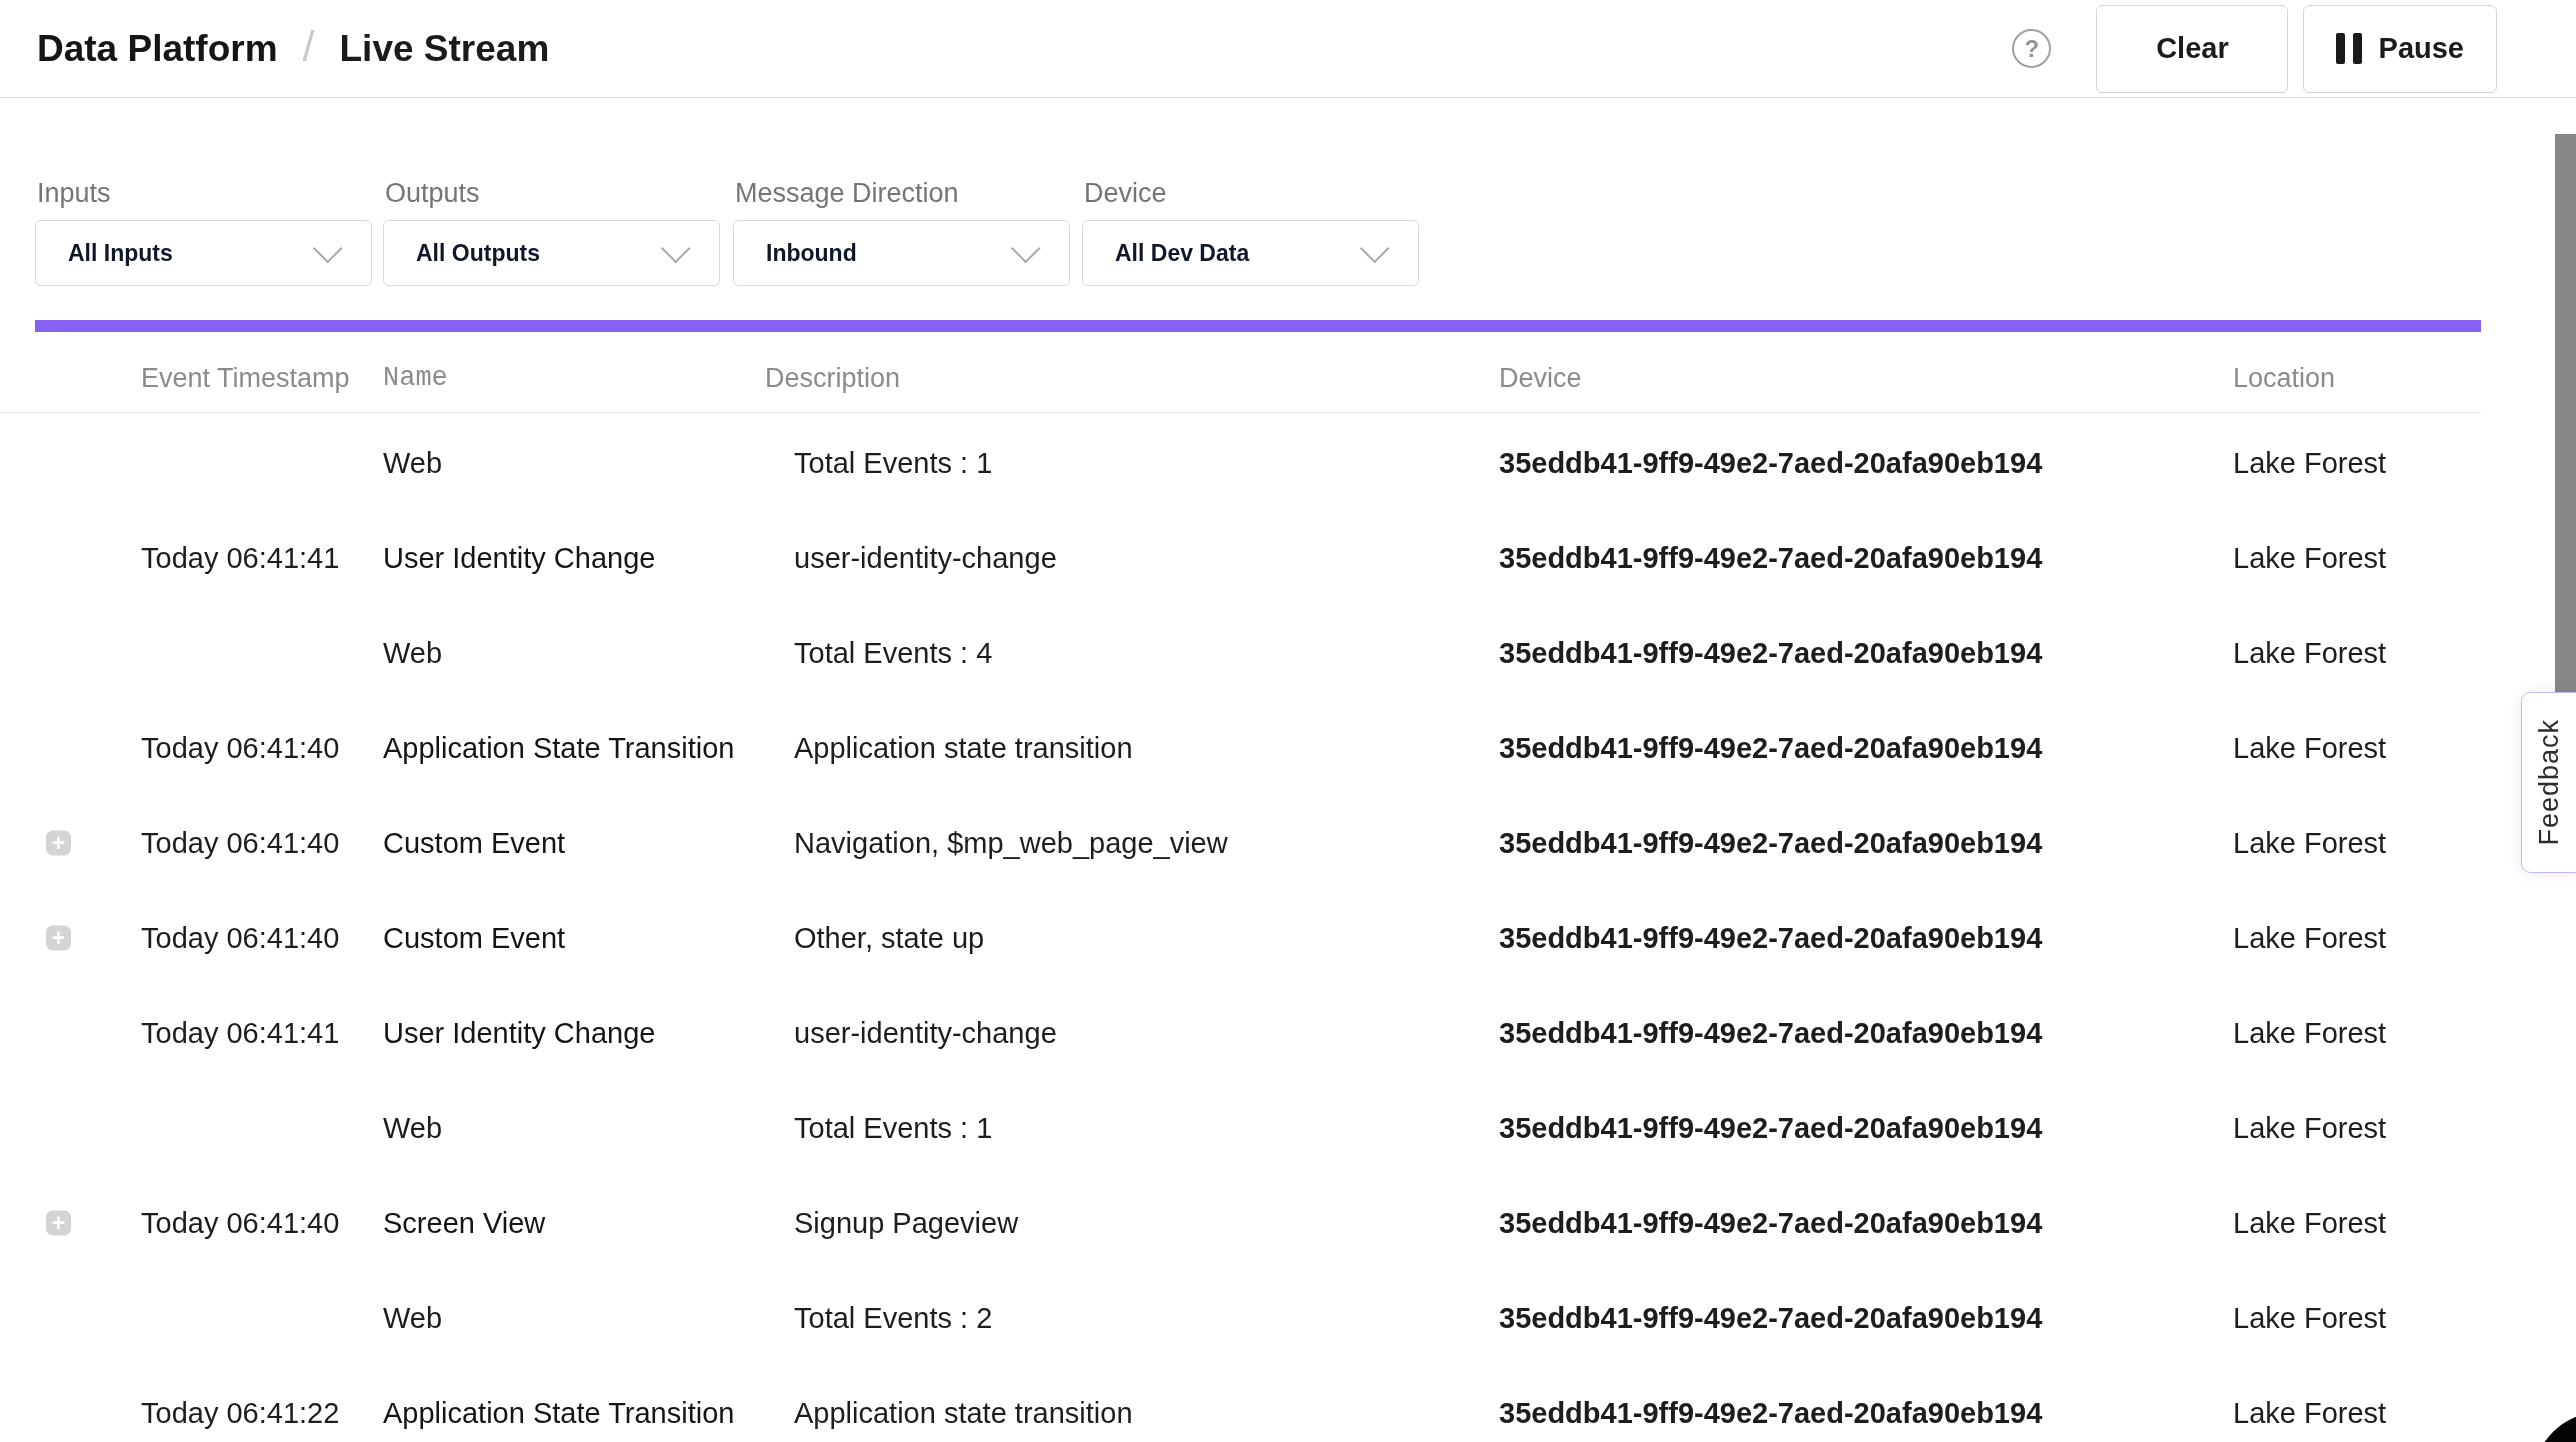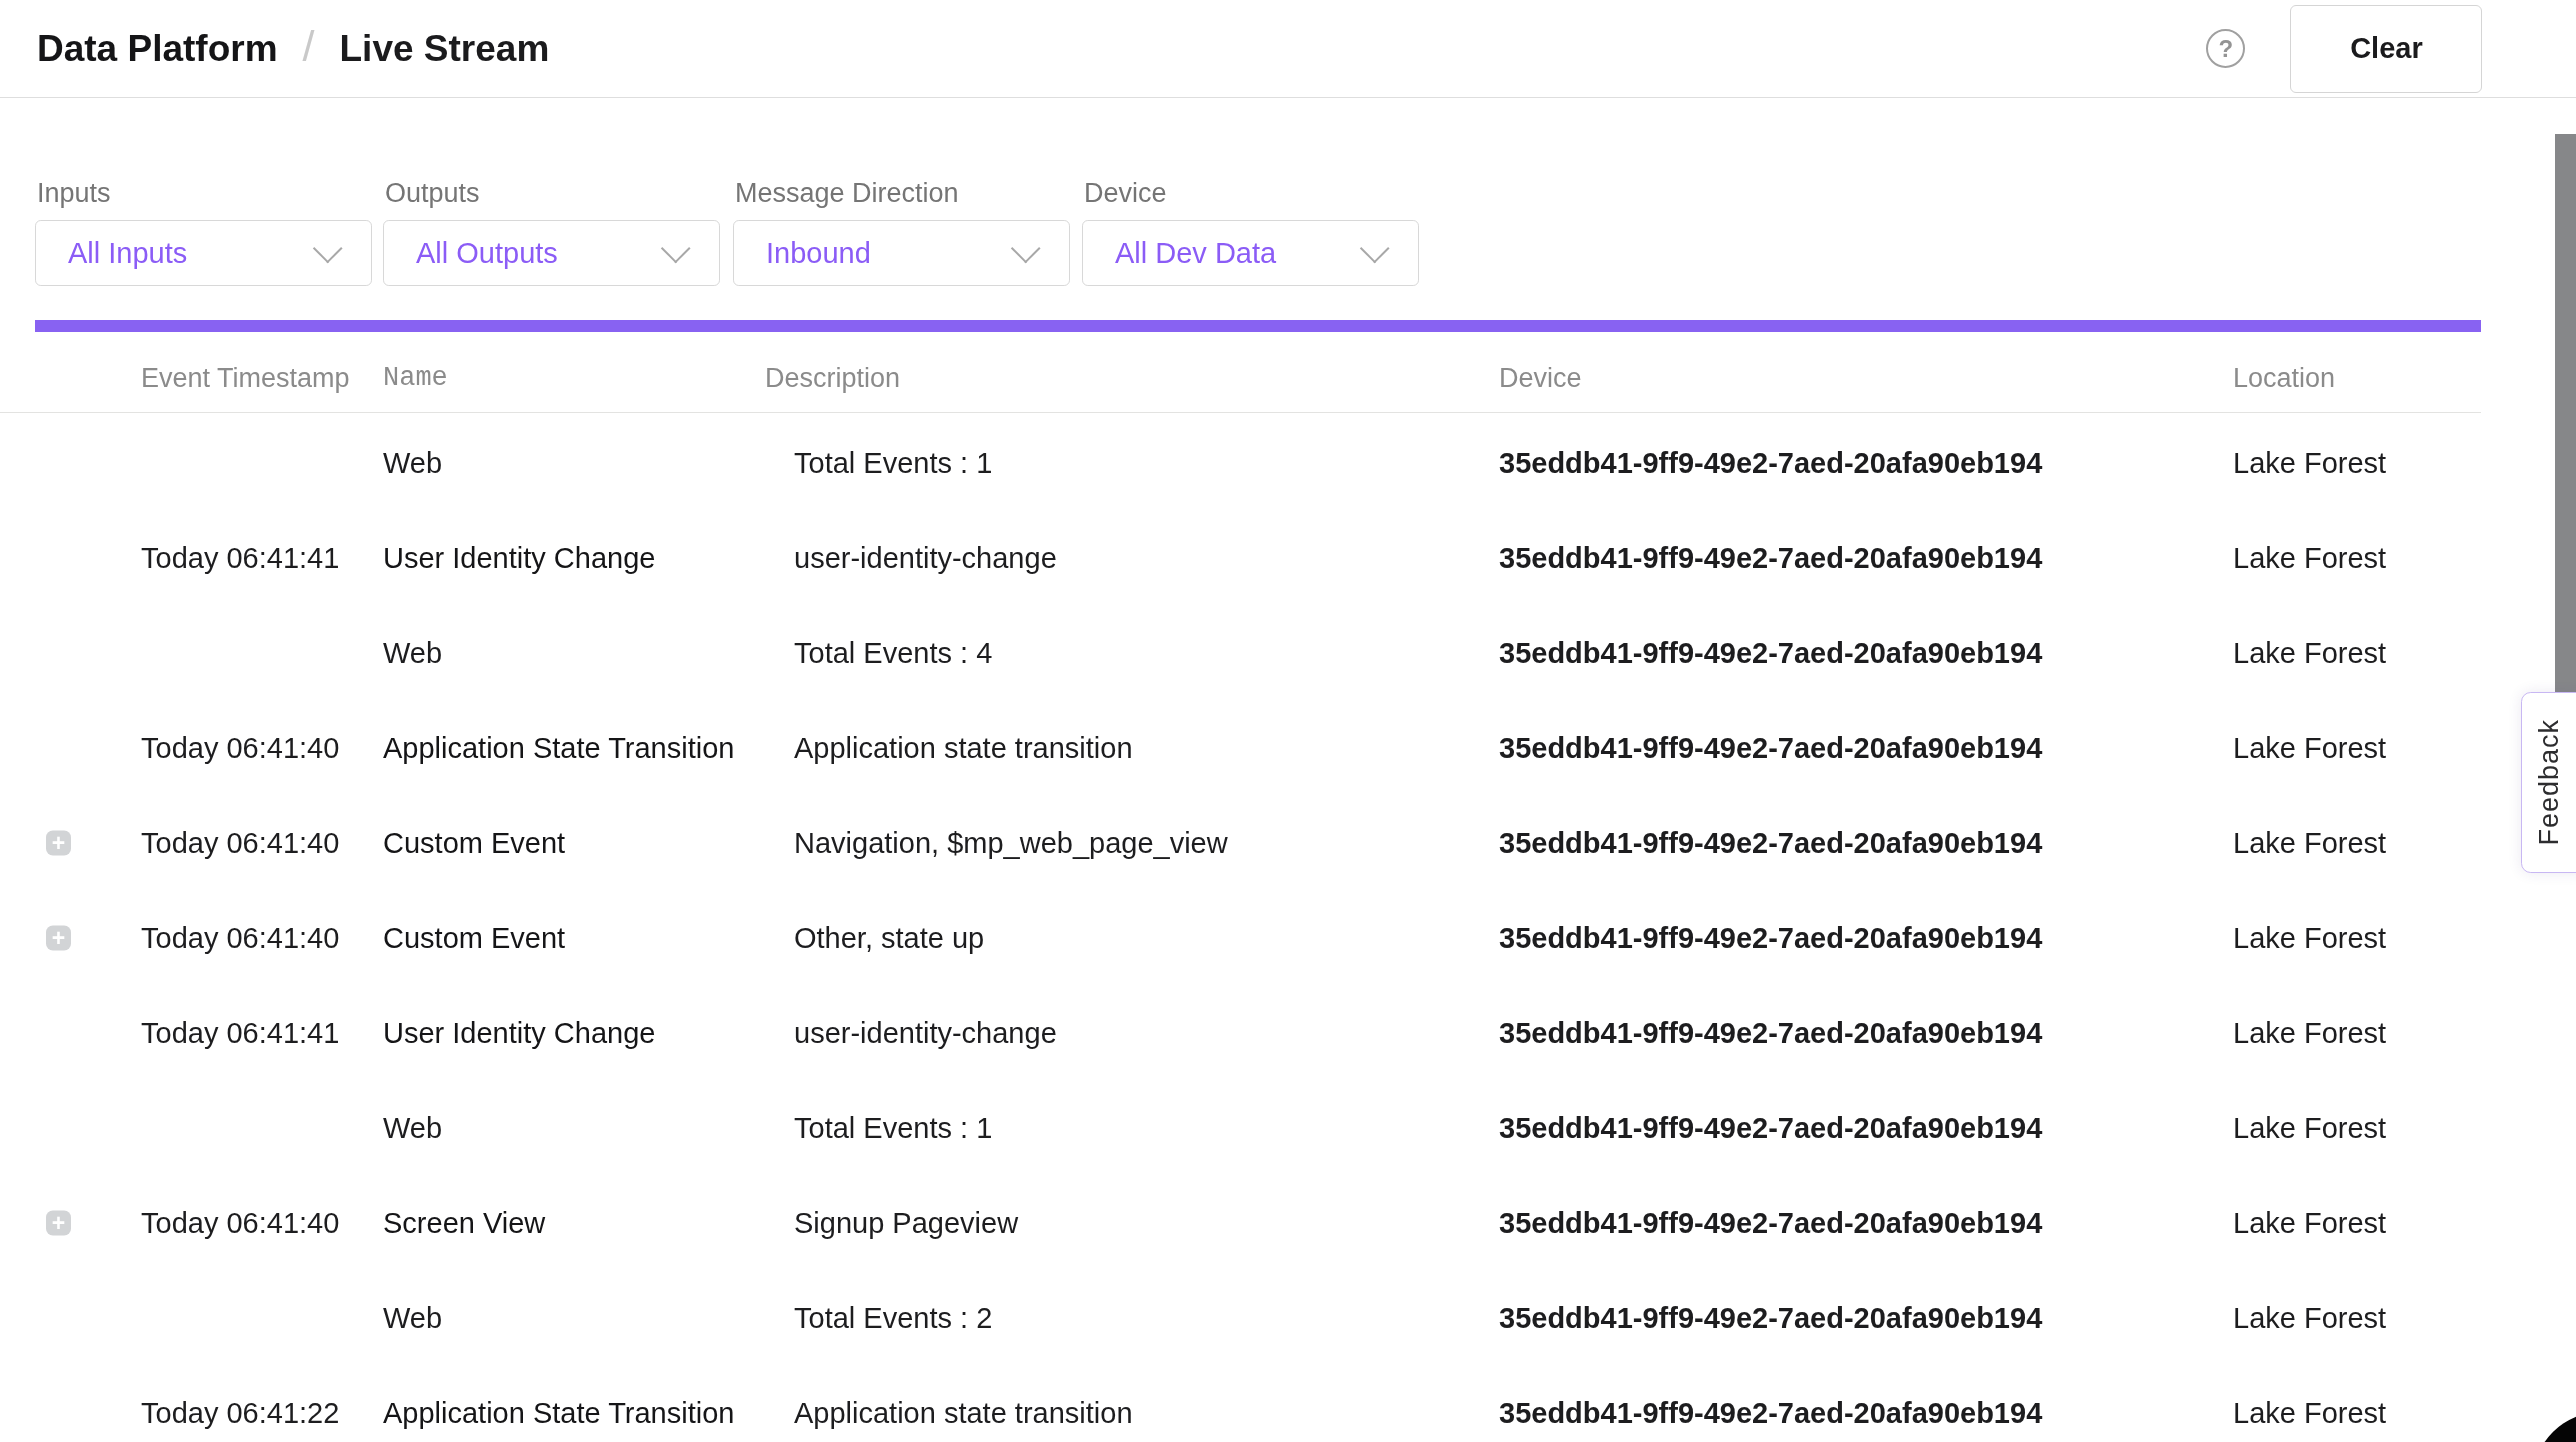--- a/index.html
+++ b/index.html
@@ -38,21 +38,21 @@
   
   .filters { position:absolute; top:133px; left:0; width:2160px; height:187px; background:#fff; }
   .filter-group { position:absolute; top:0; width:337px; }
   .fg-0 { left:35px; } .fg-1 { left:383px; } .fg-2 { left:733px; } .fg-3 { left:1082px; }
   .filter-label { position:absolute; top:45px; left:1.9px; font-size:27px; color:#757575; white-space:nowrap; }
   .filter-select {
     position:absolute; top:87px; left:0; width:337px; height:66px;
     border:1.9px solid #d8d8d8; border-radius:5.8px; background:#fff;
     display:flex; align-items:center; padding:0 35px 0 32px; cursor:pointer;
   }
-  .filter-value { font-size:29px; font-weight:400; color:#8b5cf6; white-space:nowrap; }
+  .filter-value { font-size:23px; font-weight:700; color:#0f172a; white-space:nowrap; }
   .chevron {
     position:absolute; right:33px; top:50%; width:21.4px; height:21.4px;
     border-right:2.9px solid #a8a8a8; border-bottom:2.9px solid #a8a8a8;
     transform:translateY(-70%) rotate(45deg);
   }
 
   
   .accent-bar { position:absolute; top:320px; left:35px; width:2446px; height:11.6px; }
 
   
@@ -97,20 +97,27 @@
     <div class="breadcrumb">
       <span class="crumb-section">Data Platform</span>
       <span class="crumb-sep">/</span>
       <span class="crumb-page">Live Stream</span>
     </div>
     <div class="header-actions">
       <div class="help-btn">?</div>
       <button class="hdr-btn clear-btn">
         <span>Clear</span>
       </button>
+      <button class="hdr-btn pause-btn">
+        <span class="pause-icon">
+          <span class="pause-bar"></span>
+            <span class="pause-bar"></span>
+        </span>
+        <span>Pause</span>
+      </button>
     </div>
   </div>
 
   <div class="filters">
     <div class="filter-group fg-0">
       <div class="filter-label">Inputs</div>
       <div class="filter-select">
         <span class="filter-value">All Inputs</span>
         <span class="chevron"></span>
       </div>

